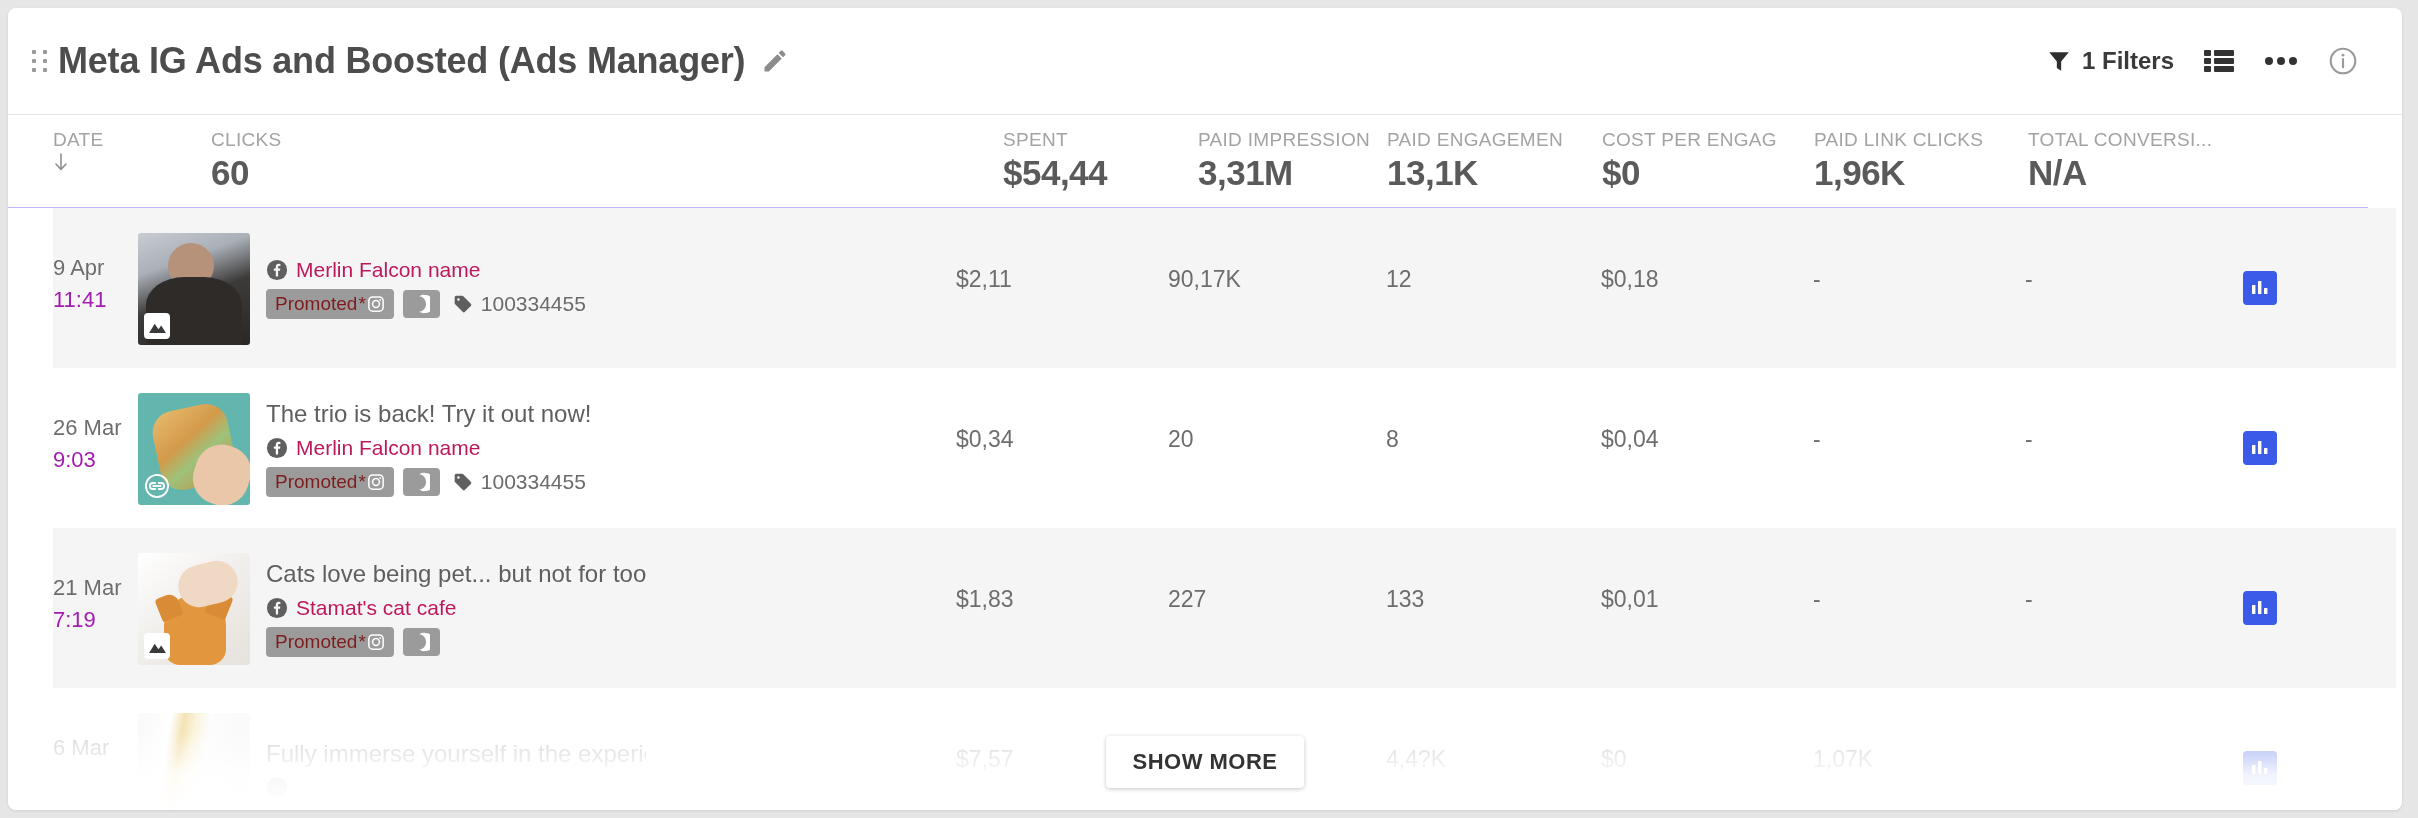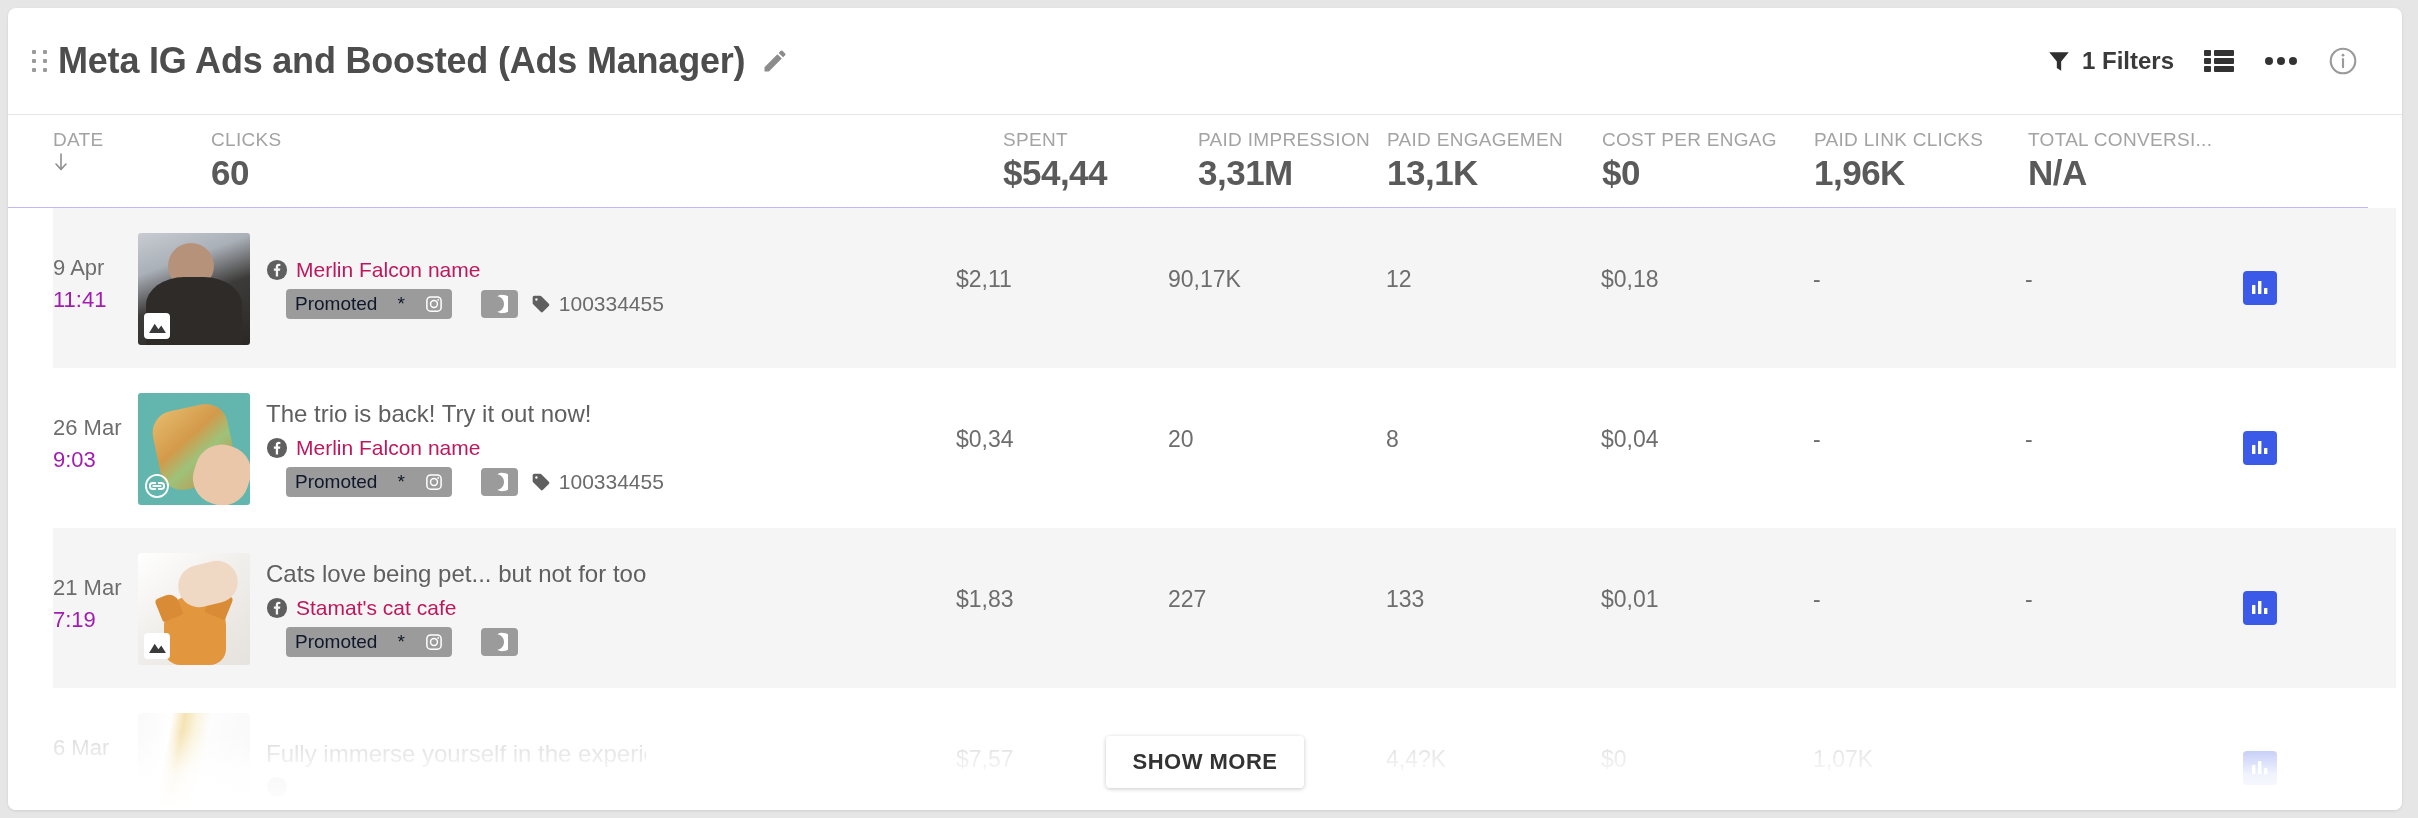--- a/index.html
+++ b/index.html
@@ -206,29 +206,28 @@
     white-space: nowrap;
   }
   .badge-line {
     display: flex;
     align-items: center;
     gap: 9px;
   }
   .badge {
     display: inline-flex;
     align-items: center;
-    gap: 20px;
+    gap: 1px;
     background: #9b9b9b;
-    color: #0f172a;
+    color: #7f1d1d;
     border-radius: 4px;
     padding: 4px 9px;
     font-size: 19px;
     line-height: 22px;
     white-space: nowrap;
-    margin-left: 20px;
   }
   .badge.square { padding: 4px 10px; }
   .tag-line {
     display: inline-flex;
     align-items: center;
     gap: 8px;
     margin-left: 4px;
   }
   .tag-id {
     font-size: 21px;

